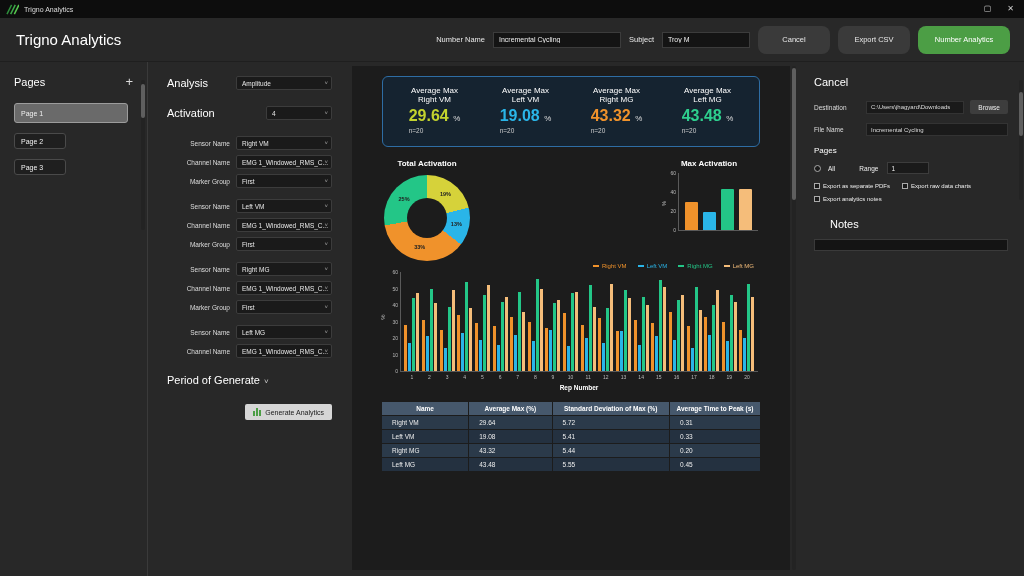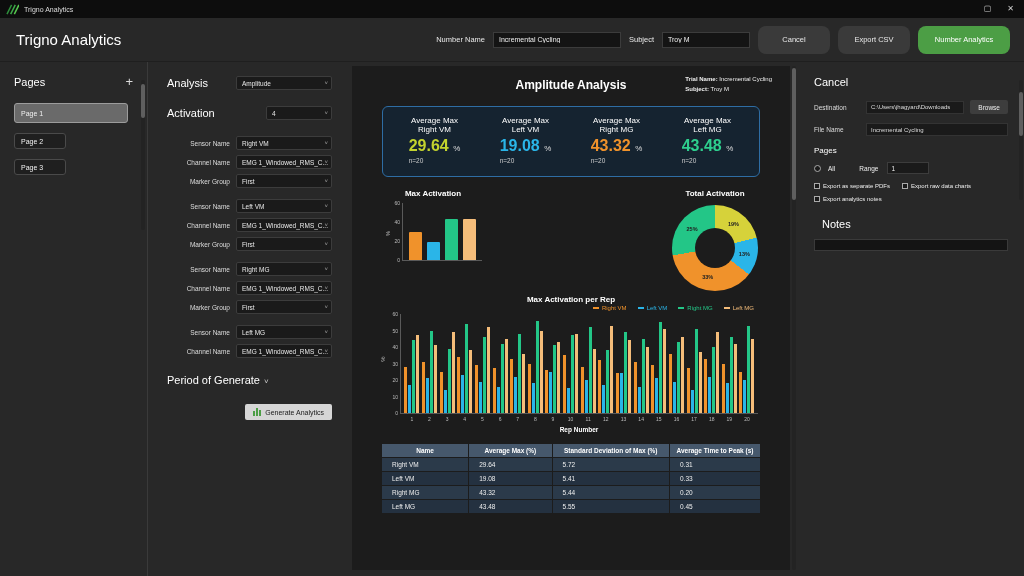--- a/index.html
+++ b/index.html
@@ -107,21 +107,21 @@
 .exp-label{font-size:6.5px;color:#ddd;width:46px;flex:none;}
 .exp-value{flex:1;background:#1a1a1a;border:1px solid #333;height:13px;font-size:6px;display:flex;align-items:center;padding:0 4px;color:#ddd;white-space:nowrap;overflow:hidden;}
 .browse-btn{background:#3d3d3d;border:none;color:#eee;font-size:6.5px;height:14px;padding:0 8px;border-radius:2px;font-family:inherit;cursor:pointer;flex:none;}
 .pages-sec-label{font-size:8px;color:#fff;margin:10px 0 7px;}
 .radio-row{display:flex;align-items:center;gap:7px;margin-bottom:9px;font-size:6.5px;color:#eee;}
 .radio{width:7px;height:7px;border:1px solid #aaa;border-radius:50%;background:#1a1a1a;flex:none;cursor:pointer;}
 .range-input{width:42px;height:12px;background:#1a1a1a;border:1px solid #3c3c3c;color:#eee;font-size:6.5px;padding:0 3px;font-family:inherit;margin-left:2px;}
 .chk-row{display:flex;gap:12px;margin-bottom:7px;font-size:6px;color:#eee;}
 .chk{display:flex;align-items:center;gap:3px;cursor:pointer;}
 .chkbox{width:6px;height:6px;border:1px solid #aaa;background:#1a1a1a;flex:none;}
-.notes-title{font-size:11px;color:#fff;margin:16px 8px 9px;}
+.notes-title{font-size:11px;color:#fff;margin:16px 16px 9px;}
 .notes-input{width:100%;height:12px;background:#141414;border:1px solid #3a3a3a;}
 
 
 .scroll{position:absolute;width:4px;background:#232323;border-radius:2px;}
 .scroll .thumb{position:absolute;left:0;right:0;background:#5f5f5f;border-radius:2px;}
 .pages-scroll{left:141px;top:80px;height:150px;}
 .pages-scroll .thumb{top:4px;height:34px;}
 .report-scroll{left:792px;top:66px;bottom:6px;}
 .report-scroll .thumb{top:2px;height:132px;}
 .win-scroll{right:1px;top:80px;height:120px;}
@@ -243,69 +243,61 @@
     <svg width="8" height="8" viewBox="0 0 8 8">
       <rect x="0" y="3" width="2" height="5" fill="#4c9e45"></rect>
       <rect x="3" y="0" width="2" height="8" fill="#4c9e45"></rect>
       <rect x="6" y="2" width="2" height="6" fill="#4c9e45"></rect>
     </svg>
     <span>Generate Analytics</span>
   </button>
 </div>
 
 <div class="report">
-  <div class="report-head">
-    <div class="report-title">Amplitude Analysis</div>
-    <div class="report-meta">
-      <div><span class="meta-label">Trial Name:</span> <span>Incremental Cycling</span></div>
-      <div><span class="meta-label">Subject:</span> <span>Troy M</span></div>
-    </div>
-  </div>
   <div class="stats">
       <div class="stat"><div class="stat-line1">Average Max</div><div class="stat-line2">Right VM</div><div class="stat-val-wrap"><div class="stat-value" style="color: rgb(195, 211, 46);">29.64 <span class="stat-unit">%</span></div><div class="stat-n">n=20</div></div></div>
       <div class="stat"><div class="stat-line1">Average Max</div><div class="stat-line2">Left VM</div><div class="stat-val-wrap"><div class="stat-value" style="color: rgb(42, 181, 232);">19.08 <span class="stat-unit">%</span></div><div class="stat-n">n=20</div></div></div>
       <div class="stat"><div class="stat-line1">Average Max</div><div class="stat-line2">Right MG</div><div class="stat-val-wrap"><div class="stat-value" style="color: rgb(240, 146, 43);">43.32 <span class="stat-unit">%</span></div><div class="stat-n">n=20</div></div></div>
       <div class="stat"><div class="stat-line1">Average Max</div><div class="stat-line2">Left MG</div><div class="stat-val-wrap"><div class="stat-value" style="color: rgb(46, 207, 142);">43.48 <span class="stat-unit">%</span></div><div class="stat-n">n=20</div></div></div>
     </div>
   <div class="charts-row">
+    <div class="chart-block">
+      <div class="chart-title">Total Activation</div>
+      <div class="chart-body">
+          <div class="donut-wrap">
+            <div class="donut-ring" style="background: conic-gradient(rgb(214, 210, 58) 0deg, rgb(214, 210, 58) 76deg, rgb(42, 181, 232) 76deg, rgb(42, 181, 232) 128deg, rgb(240, 146, 43) 128deg, rgb(240, 146, 43) 260deg, rgb(35, 198, 135) 260deg, rgb(35, 198, 135) 360deg);"></div>
+            <div class="donut-hole"></div>
+            <div class="donut-label" style="left: 61.4698px; top: 19.3597px;">19%</div>
+            <div class="donut-label" style="left: 72.3444px; top: 49.2374px;">13%</div>
+            <div class="donut-label" style="left: 35.7423px; top: 72.1089px;">33%</div>
+            <div class="donut-label" style="left: 20.0187px; top: 23.7164px;">25%</div>
+          </div>
+        </div>
+    </div>
     <div class="chart-block">
       <div class="chart-title">Max Activation</div>
       <div class="chart-body">
           <div class="chart-inner">
             <div class="ylab">%</div>
             <div class="mini-plot">
               <div class="ytick" style="bottom: 0%;">0</div>
               <div class="ytick" style="bottom: 33.3333%;">20</div>
               <div class="ytick" style="bottom: 66.6667%;">40</div>
               <div class="ytick" style="bottom: 100%;">60</div>
               <div class="bars">
                 <div class="bar" style="height: 49.4%; background: rgb(240, 146, 43);"></div>
                 <div class="bar" style="height: 31.8%; background: rgb(42, 181, 232);"></div>
                 <div class="bar" style="height: 72.2%; background: rgb(35, 198, 135);"></div>
                 <div class="bar" style="height: 72.4667%; background: rgb(245, 189, 122);"></div>
               </div>
             </div>
           </div>
         </div>
     </div>
-    <div class="chart-block">
-      <div class="chart-title">Total Activation</div>
-      <div class="chart-body">
-          <div class="donut-wrap">
-            <div class="donut-ring" style="background: conic-gradient(rgb(214, 210, 58) 0deg, rgb(214, 210, 58) 76deg, rgb(42, 181, 232) 76deg, rgb(42, 181, 232) 128deg, rgb(240, 146, 43) 128deg, rgb(240, 146, 43) 260deg, rgb(35, 198, 135) 260deg, rgb(35, 198, 135) 360deg);"></div>
-            <div class="donut-hole"></div>
-            <div class="donut-label" style="left: 61.4698px; top: 19.3597px;">19%</div>
-            <div class="donut-label" style="left: 72.3444px; top: 49.2374px;">13%</div>
-            <div class="donut-label" style="left: 35.7423px; top: 72.1089px;">33%</div>
-            <div class="donut-label" style="left: 20.0187px; top: 23.7164px;">25%</div>
-          </div>
-        </div>
-    </div>
-  </div>
-  <div class="perrep-title">Max Activation per Rep</div>
+  </div>
   <div class="legend">
       <span class="legend-item">
         <span class="legend-swatch" style="background: rgb(240, 146, 43);"></span>
         <span style="color: rgb(240, 146, 43);">Right VM</span>
       </span>
       <span class="legend-item">
         <span class="legend-swatch" style="background: rgb(42, 181, 232);"></span>
         <span style="color: rgb(42, 181, 232);">Left VM</span>
       </span>
       <span class="legend-item">

